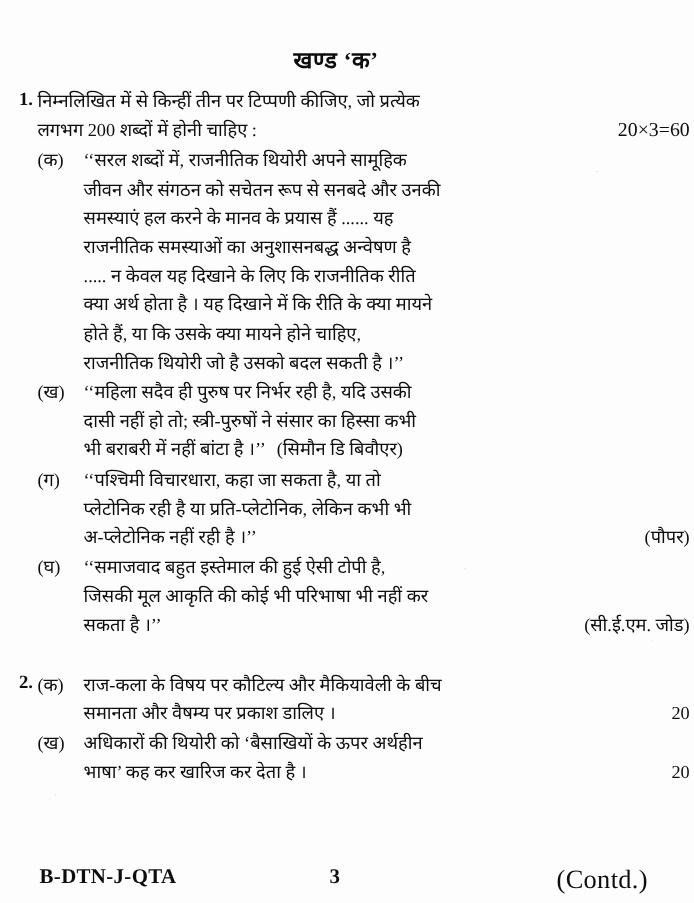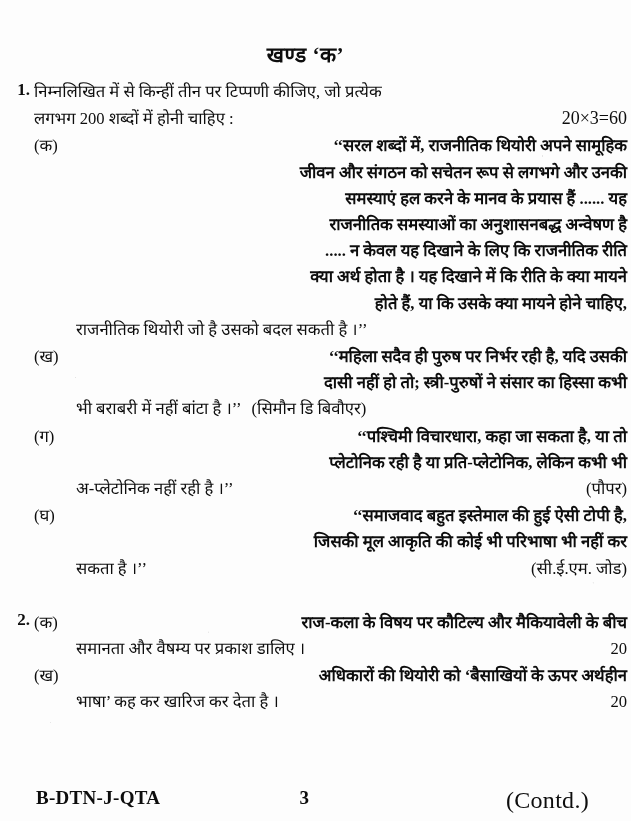--- a/index.html
+++ b/index.html
@@ -111,22 +111,21 @@
     display: flex;
     justify-content: space-between;
     white-space: nowrap;
   }
   .para-line.left {
     justify-content: flex-start;
   }
   .para-line .stretch {
     width: 100%;
     display: flex;
-    justify-content: flex-end;
-    font-weight: bold;
+    justify-content: flex-start;
   }
   .para-line .tail {
     padding-left: 10px;
   }
   .gap-md { height: 16px; }
 
   
   .footer {
     position: absolute;
     left: 0;
@@ -180,21 +179,21 @@
       <div class="part">
         <div class="part-label">(क)</div>
         <div class="part-text">
           <div class="para-line">
             <span class="stretch">
                 <span>‘‘सरल शब्दों में, राजनीतिक थियोरी अपने सामूहिक</span>
               </span>
           </div>
           <div class="para-line">
             <span class="stretch">
-                <span>जीवन और संगठन को सचेतन रूप से लगभगे और उनकी</span>
+                <span>जीवन और संगठन को सचेतन रूप से सनबदे और उनकी</span>
               </span>
           </div>
           <div class="para-line">
             <span class="stretch">
                 <span>समस्याएं हल करने के मानव के प्रयास हैं ...... यह</span>
               </span>
           </div>
           <div class="para-line">
             <span class="stretch">
                 <span>राजनीतिक समस्याओं का अनुशासनबद्ध अन्वेषण है</span>

